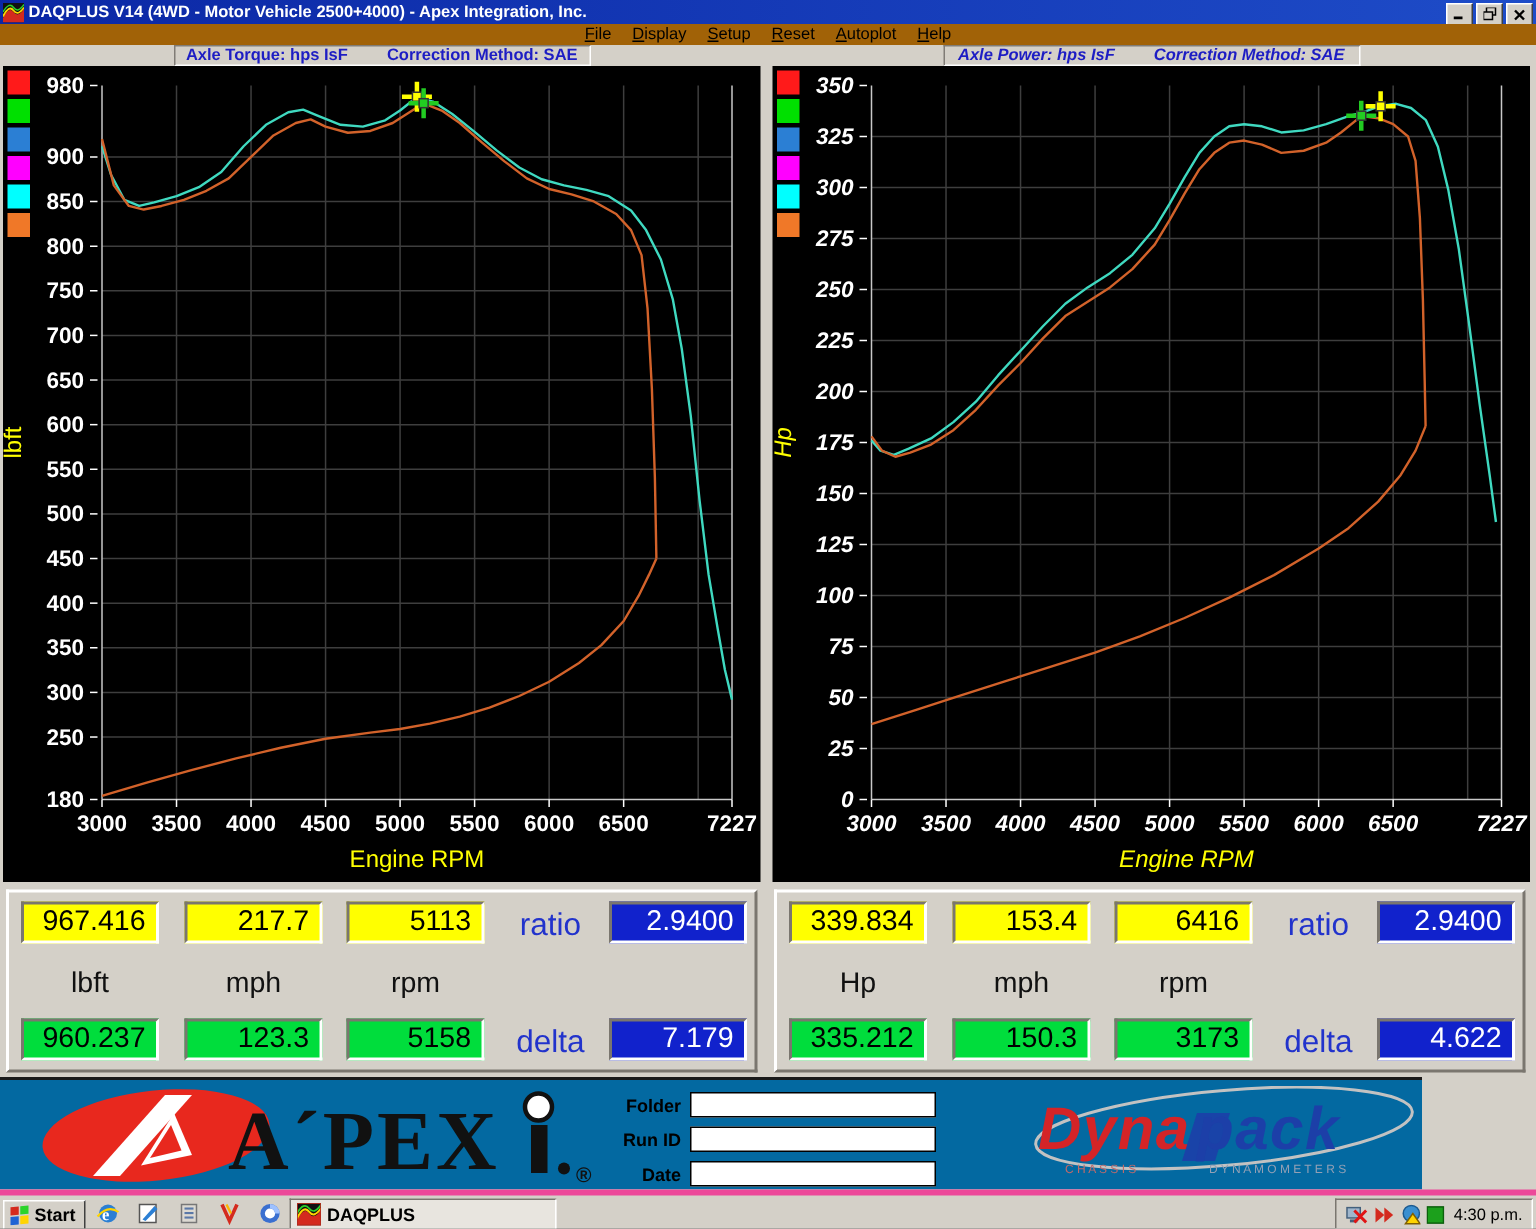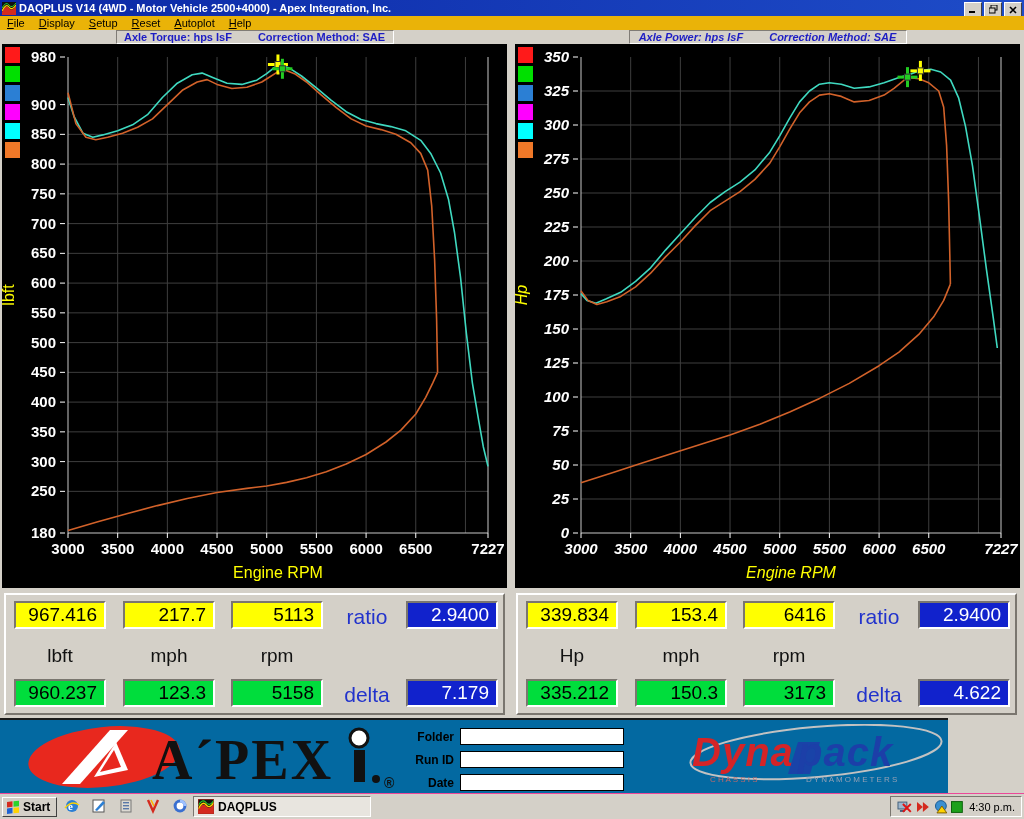--- a/index.html
+++ b/index.html
@@ -8,22 +8,22 @@
   
   .titlebar{position:absolute;top:0;left:0;width:1024px;height:16px;
     background:linear-gradient(90deg,#0b27a5,#1e4cc8);display:flex;align-items:center;}
   .titlebar .appicon{width:14px;height:13px;margin:0 3px 0 2px;}
   .titlebar .title{color:#fff;font-size:11px;font-weight:bold;white-space:nowrap;}
   .winbtns{position:absolute;right:2px;top:2px;display:flex;gap:2px;}
   .winbtn{width:16px;height:13px;background:#d4d0c8;border:1px solid;
     border-color:#fff #404040 #404040 #fff;display:flex;align-items:center;justify-content:center;}
 
   
-  .menubar{position:absolute;top:16px;left:0;width:1024px;height:14px;background:#eab308;
-    display:flex;align-items:center;font-size:11px;color:#000;}
+  .menubar{position:absolute;top:16px;left:0;width:1024px;height:14px;background:#a16207;
+    display:flex;align-items:center;font-size:11px;color:#000;justify-content:center;}
   .menu-item{padding:0 7px;cursor:default;}
   .menu-item u{text-decoration:underline;}
 
   
   .chart-row{position:absolute;top:30px;left:0;width:1024px;height:558px;background:#d4d0c8;}
   .chart-panel{position:absolute;top:0;width:505px;height:558px;}
   .chart-panel.left{left:2px;} .chart-panel.right{left:515px;font-style:italic;}
   .chart-header{height:14px;display:flex;justify-content:center;align-items:center;}
   .chart-header .hbox{width:278px;height:14px;background:#d4d0c8;border:1px solid;
     border-color:#807c76 #fff #fff #807c76;box-sizing:border-box;
@@ -51,21 +51,21 @@
 
   
   .logo-strip{position:absolute;top:718px;left:0;width:948px;height:75px;background:#0369a1;
     border-top:2px solid #1a1a1a;box-sizing:border-box;}
   .field-row{position:absolute;left:404px;height:17px;display:flex;align-items:center;}
   .field-row .flabel{width:50px;text-align:right;font-size:12px;font-weight:bold;color:#000;margin-right:6px;}
   .field-row input{width:158px;height:15px;border:1px solid #000;background:#fff;font-size:11px;padding:0 2px;}
 
   
   .taskbar{position:absolute;top:793px;left:0;width:1024px;height:26px;background:#d4d0c8;
-    border-top:1px solid #ec4899;box-sizing:border-box;}
+    border-top:4px solid #ec4899;box-sizing:border-box;}
   .startbtn{position:absolute;left:2px;top:3px;width:55px;height:20px;background:#d4d0c8;
     border:1px solid;border-color:#fff #404040 #404040 #fff;box-shadow:1px 1px 0 #807c76 inset 0 0;
     display:flex;align-items:center;gap:3px;padding-left:3px;box-sizing:border-box;
     font-size:12px;font-weight:bold;color:#000;}
   .quicklaunch{position:absolute;left:64px;top:4px;display:flex;gap:11px;align-items:center;}
   .ql-icon{width:16px;height:16px;display:flex;align-items:center;justify-content:center;}
   .taskbtn{position:absolute;left:193px;top:2px;width:178px;height:21px;background:#e8e5df;
     border:1px solid;border-color:#7a766f #fff #fff #7a766f;display:flex;align-items:center;gap:4px;
     padding-left:4px;box-sizing:border-box;font-size:12px;font-weight:bold;color:#000;}
   .tray{position:absolute;right:2px;top:2px;height:21px;width:132px;background:#d4d0c8;

